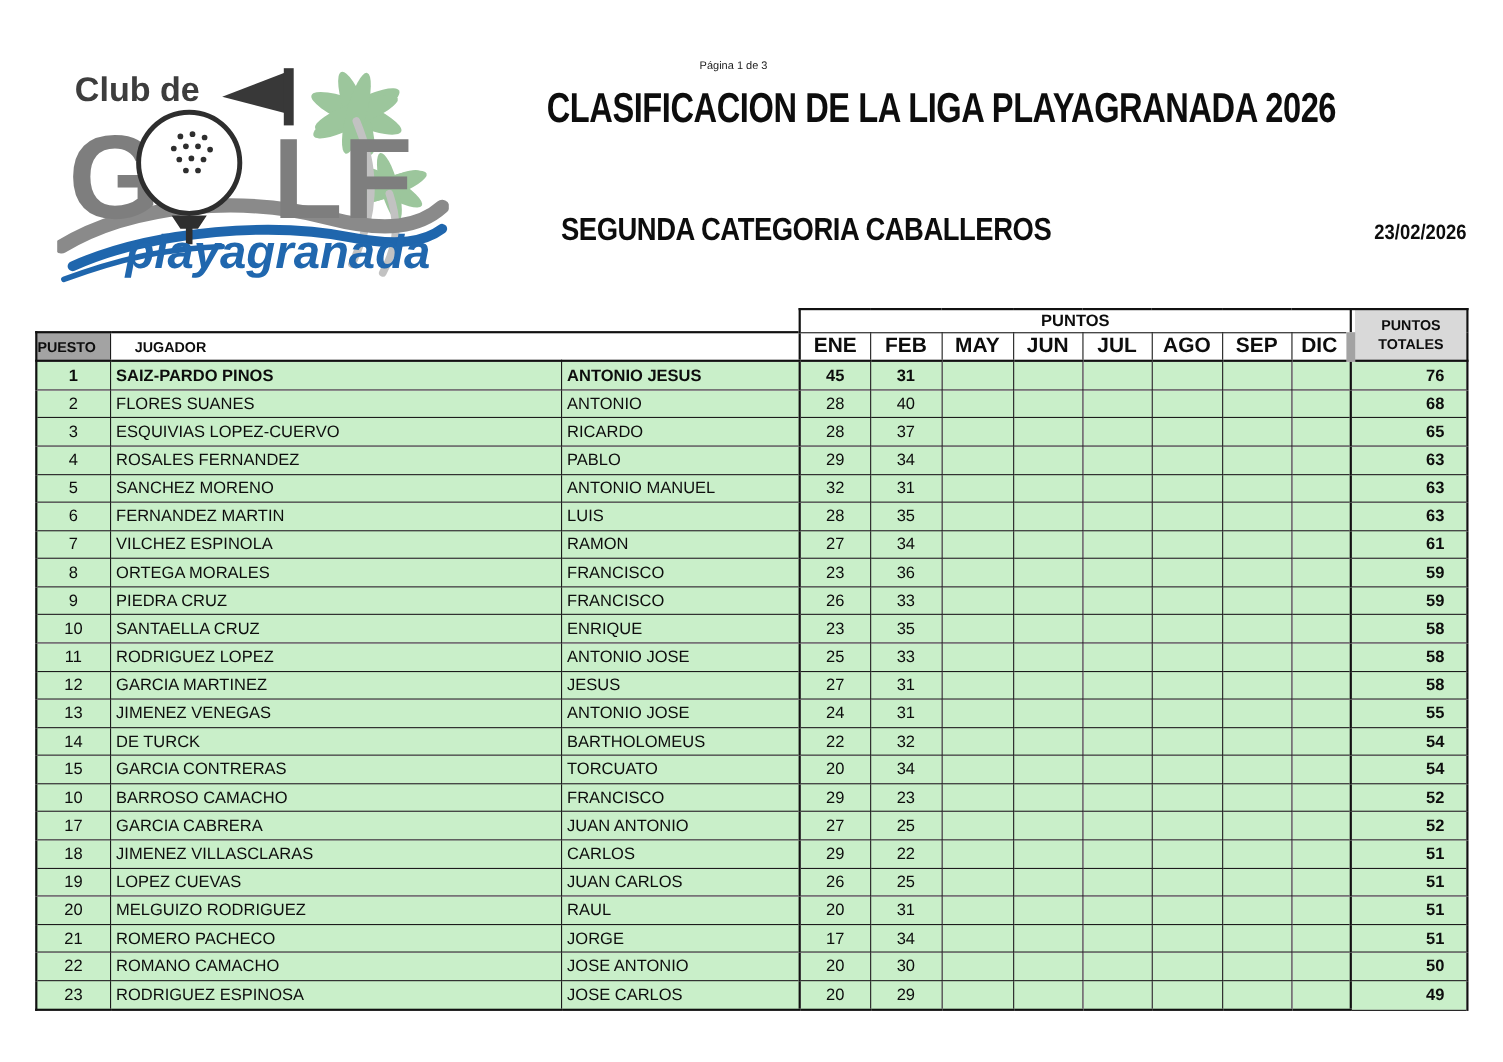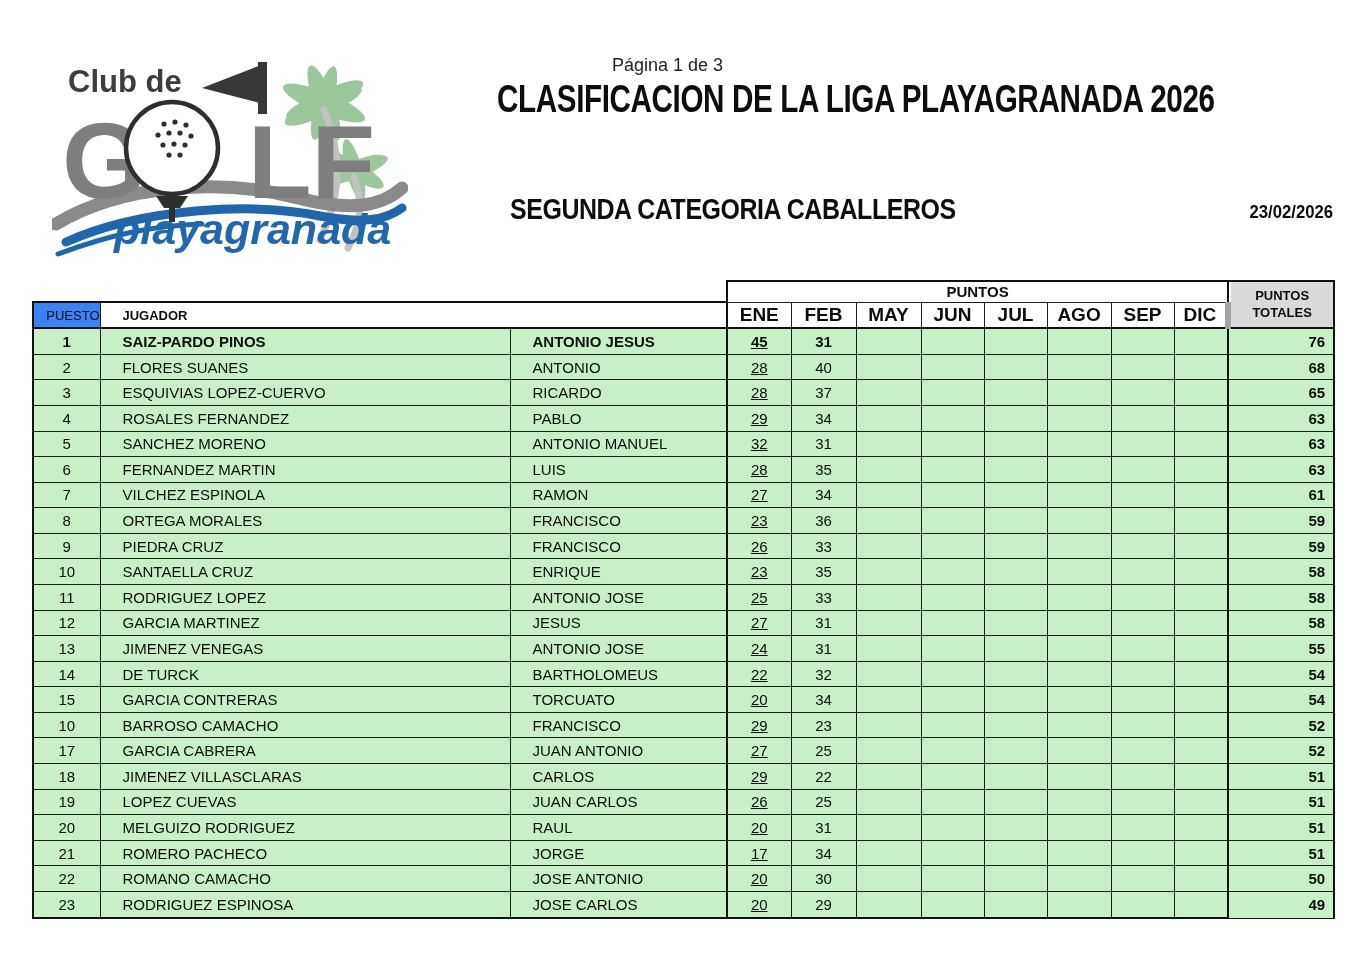--- a/index.html
+++ b/index.html
@@ -1,56 +1,56 @@
 <!DOCTYPE html>
 <html><head>
 <meta charset="utf-8">
 <style>
   * { box-sizing: border-box; margin: 0; padding: 0; }
   html, body { width: 1366px; height: 965px; background: #ffffff; font-family: "Liberation Sans", sans-serif; overflow: hidden; }
   .page { position: relative; width: 1366px; height: 965px; background: #fff; }
 
   
   .logo-wrap { position: absolute; left: 52px; top: 48px; width: 356px; height: 210px; }
-  .page-indicator { position: absolute; left: 612px; top: 55px; font-size: 18px; color: #222; }
+  .page-indicator { position: absolute; left: 636px; top: 55px; font-size: 10px; color: #222; }
   .doc-title { position: absolute; left: 497px; top: 78px; font-size: 38px; font-weight: bold; color: #0d0d0d;
                white-space: nowrap; transform: scaleX(0.78); transform-origin: left top; letter-spacing: -0.5px; }
   .doc-subtitle { position: absolute; left: 510px; top: 193px; font-size: 29px; font-weight: bold; color: #0d0d0d;
                   white-space: nowrap; transform: scaleX(0.86); transform-origin: left top; letter-spacing: -0.5px; }
   .doc-date { position: absolute; right: 33px; top: 201px; font-size: 19px; font-weight: bold; color: #0d0d0d;
               white-space: nowrap; transform: scaleX(0.88); transform-origin: right top; }
 
   
   .tbl-wrap { position: absolute; left: 32px; top: 280px; }
   table.standings { border-collapse: collapse; table-layout: fixed; width: 1301px; height: 639px; }
   .standings th, .standings td { border: 1px solid #1c1c1c; white-space: nowrap; overflow: hidden; color: #0d0d0d; }
 
   
   tr.hrow1 { height: 21px; }
   tr.hrow2 { height: 26px; }
   .no-b { border: none !important; background: #fff; }
   th.puntos-span { background: #fff; font-size: 15px; font-weight: bold; text-align: center;
                    border-top: 2px solid #111 !important; border-left: 2px solid #111 !important; border-right: 2px solid #111 !important; }
   th.totals-head { background: #d9d9d9; font-size: 13px; font-weight: bold; text-align: center; line-height: 1.25;
                    border: 2px solid #111 !important; }
-  th.h-puesto { font-size: 13px; font-weight: normal; text-align: right; background: #3b82f6;
+  th.h-puesto { font-size: 13px; font-weight: bold; text-align: left; background: #a3a3a3;
                 border-top: 2px solid #111; border-left: 2px solid #111; border-bottom: 2px solid #111; }
   th.h-jugador { font-size: 13px; font-weight: bold; text-align: left; padding-left: 22px; background: #fff;
                  border-top: 2px solid #111; border-bottom: 2px solid #111; }
   th.h-month { font-size: 19px; font-weight: bold; text-align: center; background: #fff; border-bottom: 2px solid #111; }
   th.h-month.first { border-left: 2px solid #111; }
-  th.h-month.last { border-right: 6px solid #a3a3a3; }
+  th.h-month.last { border-right: 8px solid #a3a3a3; }
 
   
   .standings tbody td { background: #c9efc9; font-size: 15px; }
   td.c-puesto { text-align: center; border-left: 2px solid #111; }
-  td.c-apellidos, td.c-nombre { text-align: left; padding-left: 22px; font-size: 16px; }
+  td.c-apellidos, td.c-nombre { text-align: left; padding-left: 5px; font-size: 16px; }
   td.c-month { text-align: center; }
-  td.c-month.first { border-left: 2px solid #111; text-decoration: underline; }
-  td.c-total { background: #10c3f2; text-align: right; padding-right: 8px; font-weight: bold;
+  td.c-month.first { border-left: 2px solid #111; }
+  td.c-total { background: #10c3f2; text-align: right; padding-right: 20px; font-weight: bold;
                border-left: 2px solid #111; border-right: 2px solid #111; }
   tbody tr:last-child td { border-bottom: 2px solid #111; }
   tbody tr:last-child td.c-total { border-bottom: 1px solid #111; }
   tr.bold-row td { font-weight: bold; }
 </style>
 </head>
 <body>
 
 <div class="page">
 

